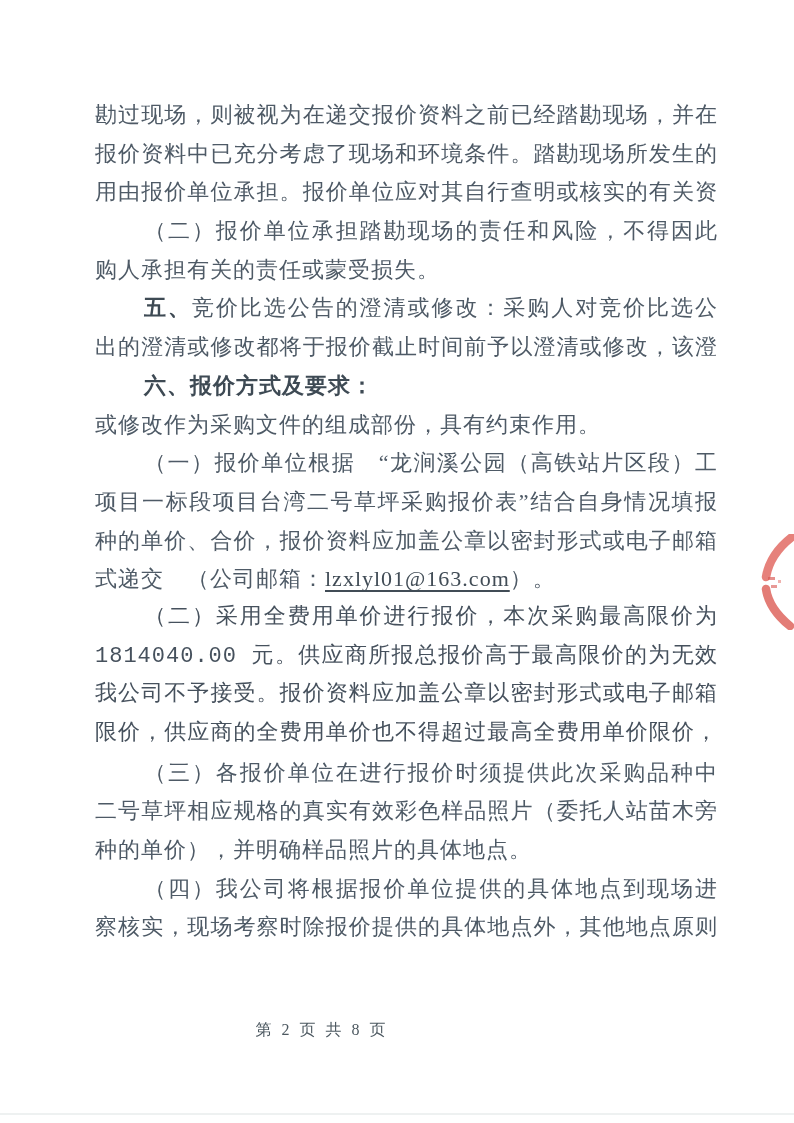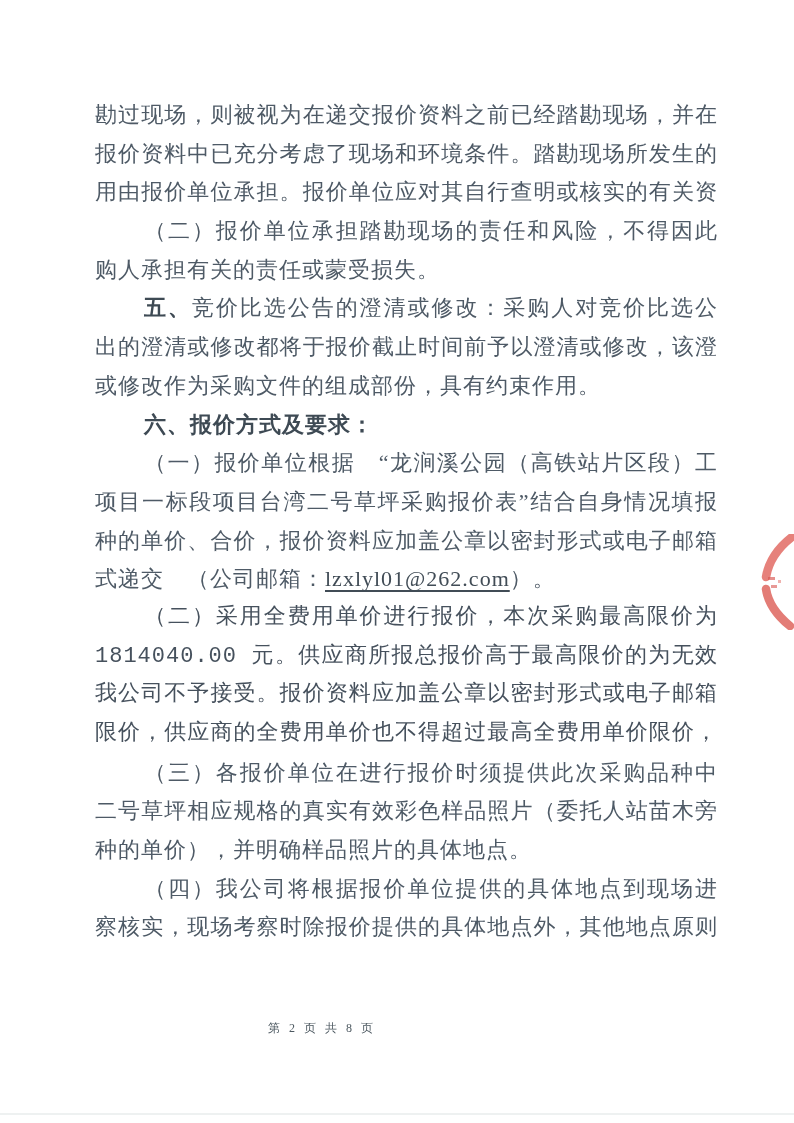--- a/index.html
+++ b/index.html
@@ -34,21 +34,21 @@
   }
   .email{
     text-decoration:underline;
     text-underline-offset:4px;
     color:#414c56;
   }
   .footer{
     position:absolute;
     left:0;top:1020px;width:644px;
     text-align:center;
-    font-size:12px;
+    font-size:16px;
     letter-spacing:3px;
     color:#4c5860;
     font-family:"Liberation Serif","DejaVu Serif",serif;
   }
   .seal{
     position:absolute;
     left:751px;top:534px;
     width:43px;height:96px;
   }
   .scan-edge-bottom{
@@ -65,27 +65,27 @@
   <div class="body-text">
     <div class="line jf">勘过现场，则被视为在递交报价资料之前已经踏勘现场，并在其</div>
     <div class="line jf">报价资料中已充分考虑了现场和环境条件。踏勘现场所发生的费</div>
     <div class="line jf">用由报价单位承担。报价单位应对其自行查明或核实的有关资料</div>
     <div class="line jf ind">（二）报价单位承担踏勘现场的责任和风险，不得因此使采</div>
     <div class="line">购人承担有关的责任或蒙受损失。</div>
     <div class="line jf ind">
       <span class="heiti-inline">五、</span><span>竞价比选公告的澄清或修改：采购人对竞价比选公告做</span>
     </div>
     <div class="line jf">出的澄清或修改都将于报价截止时间前予以澄清或修改，该澄清</div>
+    <div class="line ind heiti">六、报价方式及要求：</div>
     <div class="line">或修改作为采购文件的组成部份，具有约束作用。</div>
-    <div class="line ind heiti">六、报价方式及要求：</div>
     <div class="line jf ind">（一）报价单位根据　“龙涧溪公园（高铁站片区段）工程</div>
     <div class="line jf">项目一标段项目台湾二号草坪采购报价表”结合自身情况填报品</div>
     <div class="line jf">种的单价、合价，报价资料应加盖公章以密封形式或电子邮箱方</div>
     <div class="line">
-      <span>式递交　（公司邮箱：</span><span class="email">lzxlyl01@262.com</span><span>）。</span>
+      <span>式递交　（公司邮箱：</span><span class="email">lzxlyl01@163.com</span><span>）。</span>
     </div>
     <div class="line jf ind dk">（二）采用全费用单价进行报价，本次采购最高限价为</div>
     <div class="line jf dk">1814040.00 元。供应商所报总报价高于最高限价的为无效报价，</div>
     <div class="line jf dk">我公司不予接受。报价资料应加盖公章以密封形式或电子邮箱方</div>
     <div class="line jf dk">限价，供应商的全费用单价也不得超过最高全费用单价限价，否</div>
     <div class="line jf ind">（三）各报价单位在进行报价时须提供此次采购品种中台湾</div>
     <div class="line jf">二号草坪相应规格的真实有效彩色样品照片（委托人站苗木旁边，</div>
     <div class="line">种的单价），并明确样品照片的具体地点。</div>
     <div class="line jf ind">（四）我公司将根据报价单位提供的具体地点到现场进行考</div>
     <div class="line jf">察核实，现场考察时除报价提供的具体地点外，其他地点原则上</div>

